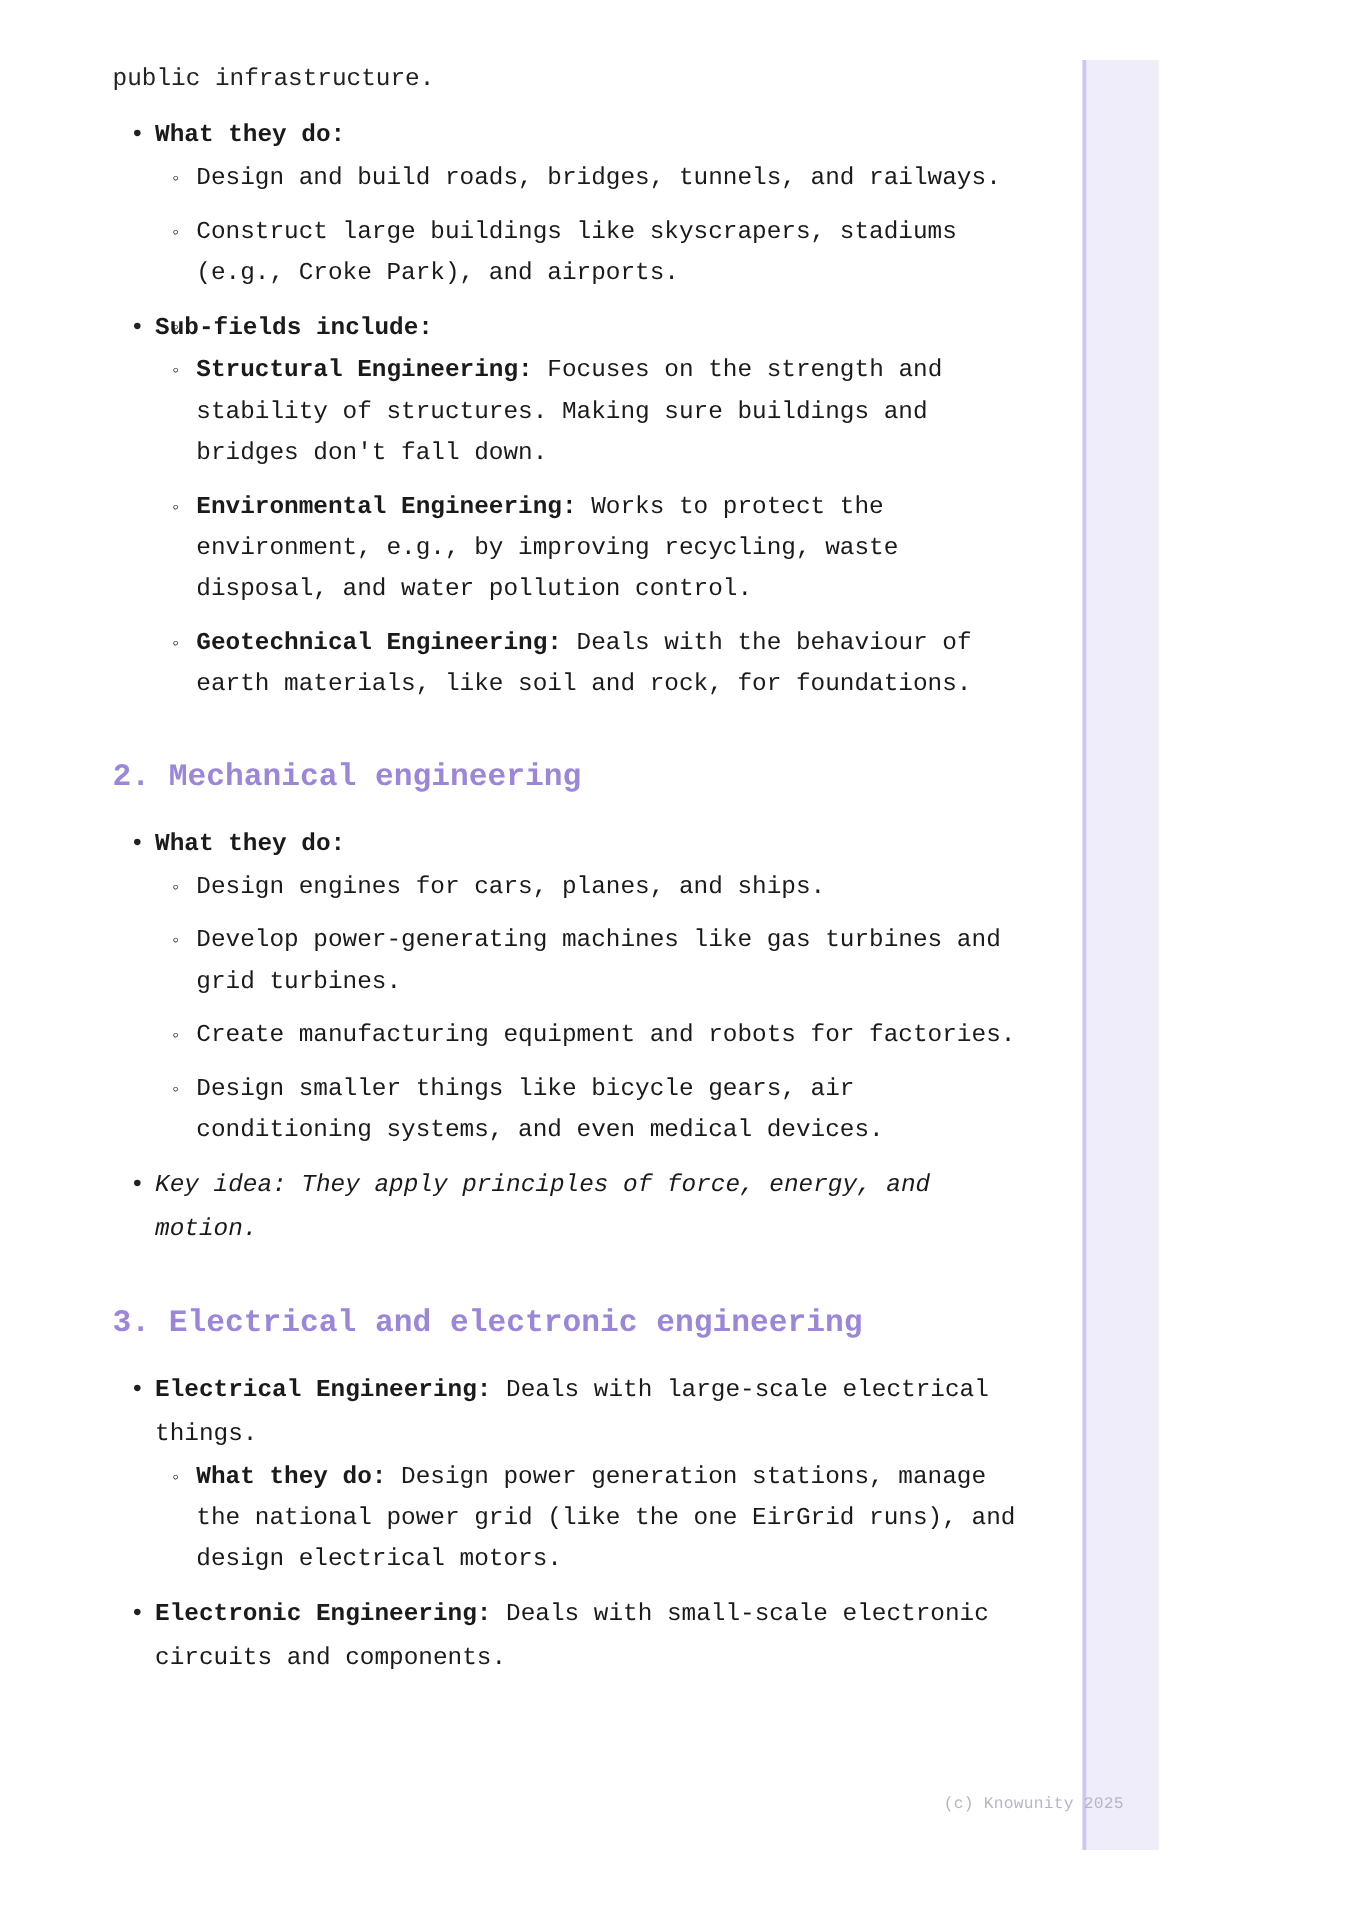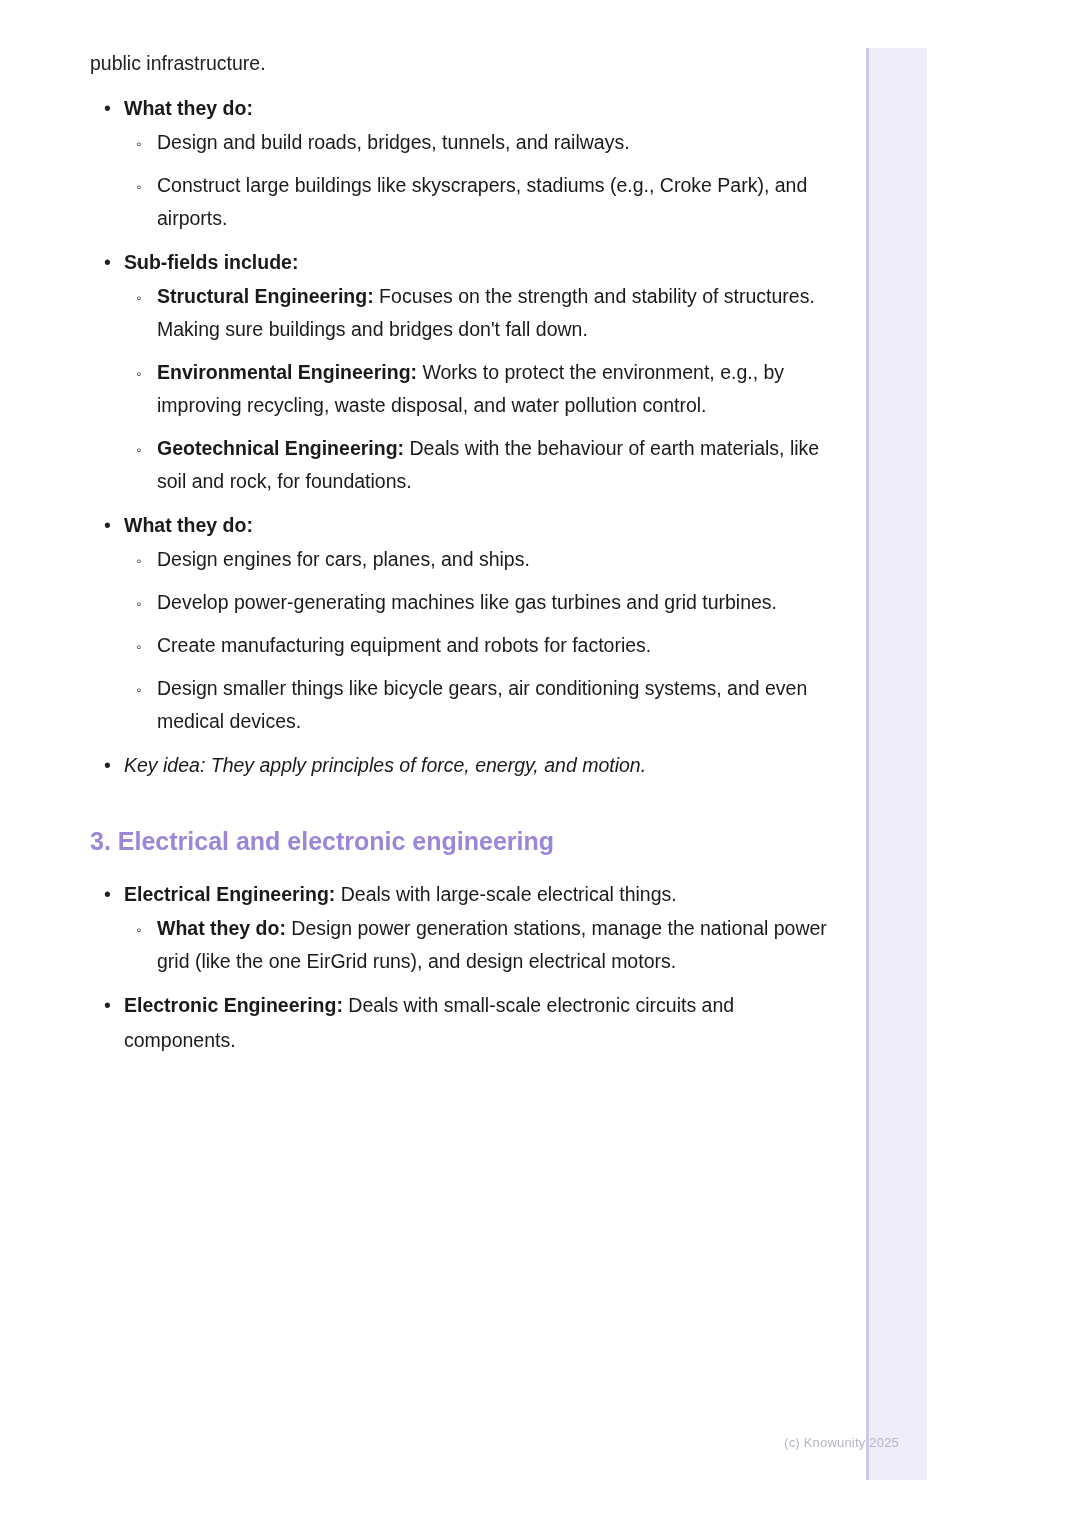--- a/index.html
+++ b/index.html
@@ -14,20 +14,21 @@
     color: #1a1a1a;
     position: relative;
     overflow: hidden;
   }
   .page {
     position: relative;
     width: 977px;
     height: 1528px;
     background: #ffffff;
     box-sizing: border-box;
+    font-family: Liberation Mono, monospace;
   }
   
   .side-band {
     position: absolute;
     top: 48px;
     right: 50px;
     width: 58px;
     height: 1432px;
     background: #f0edfb;
     border-left: 3px solid #cfc6ef;
@@ -150,20 +151,21 @@
             <span class="bold">Environmental Engineering:</span><span> Works to protect the environment, e.g., by improving recycling, waste disposal, and water pollution control.</span>
           </li>
           <li>
             <span class="bullet2">◦</span>
             <span class="bold">Geotechnical Engineering:</span><span> Deals with the behaviour of earth materials, like soil and rock, for foundations.</span>
           </li>
         </ul>
       </li>
     </ul>
 
+    <h2 class="section-heading">2. Mechanical engineering</h2>
 
 
     <ul class="level1">
       <li>
         <span class="bullet">•</span>
         <span class="bold">What they do:</span>
         <ul class="level2">
           <li>
             <span class="bullet2">◦</span>
             <span>Design engines for cars, planes, and ships.</span>

